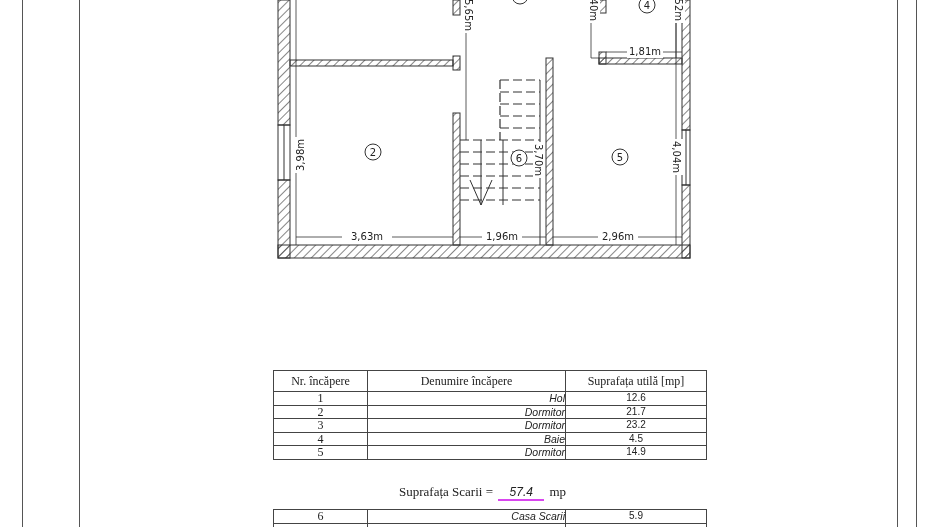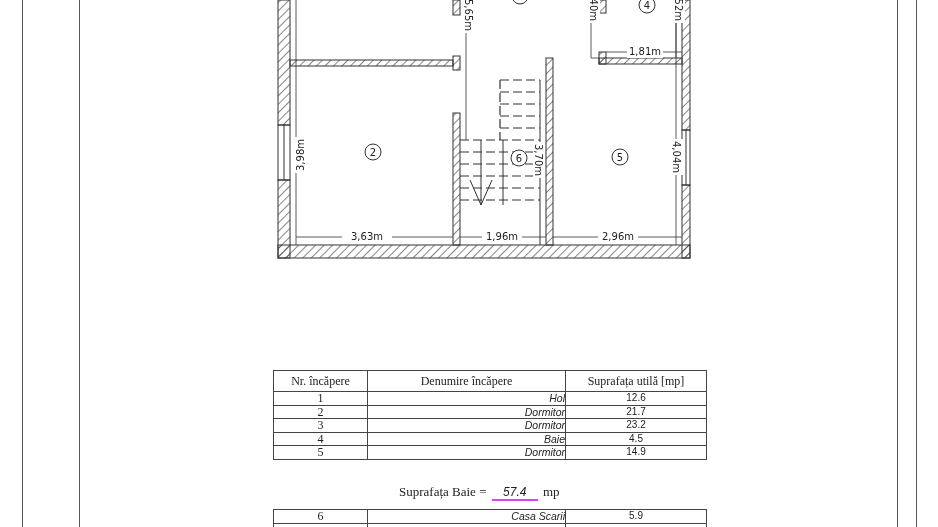--- a/index.html
+++ b/index.html
@@ -176,21 +176,21 @@
   </tr>
   <tr>
     <td class="c1">5</td>
     <td class="c2">Dormitor</td>
     <td class="c3">14.9</td>
   </tr>
 </tbody>
   </table>
 
 <div id="total">
-  <span>Suprafața Baie =</span>
+  <span>Suprafața Scarii =</span>
   <span class="val">57.4</span>
   <span>mp</span>
 </div>
 
 <table class="rooms" style="left:273px; top:509px;">
   <tbody>
       <tr>
     <td class="c1">6</td>
     <td class="c2">Casa Scarii</td>
     <td class="c3">5.9</td>

